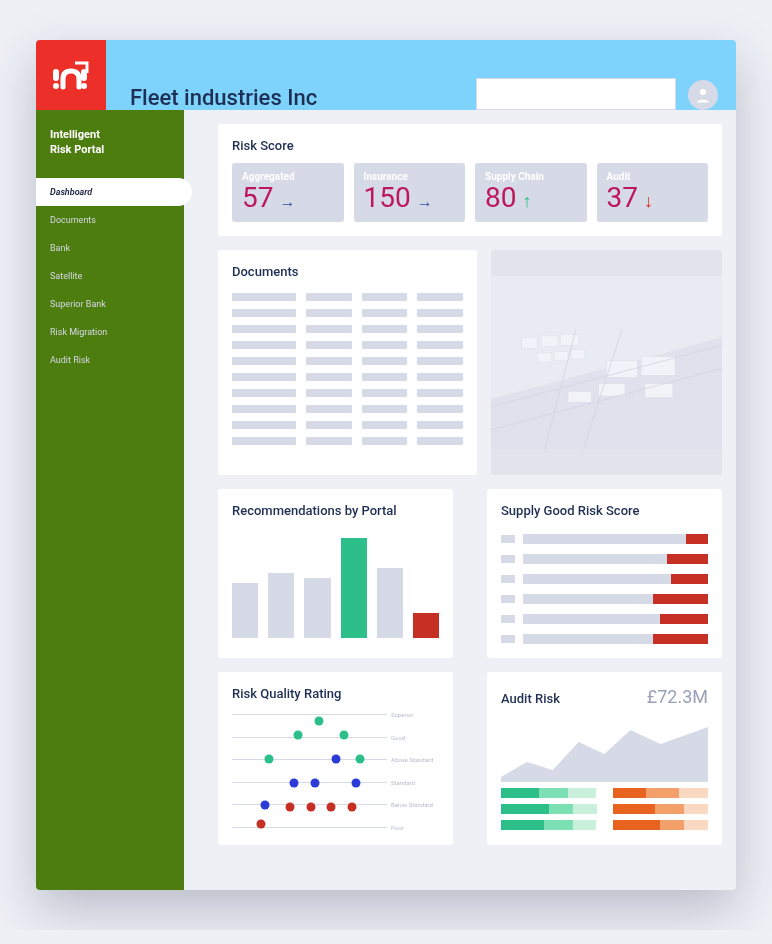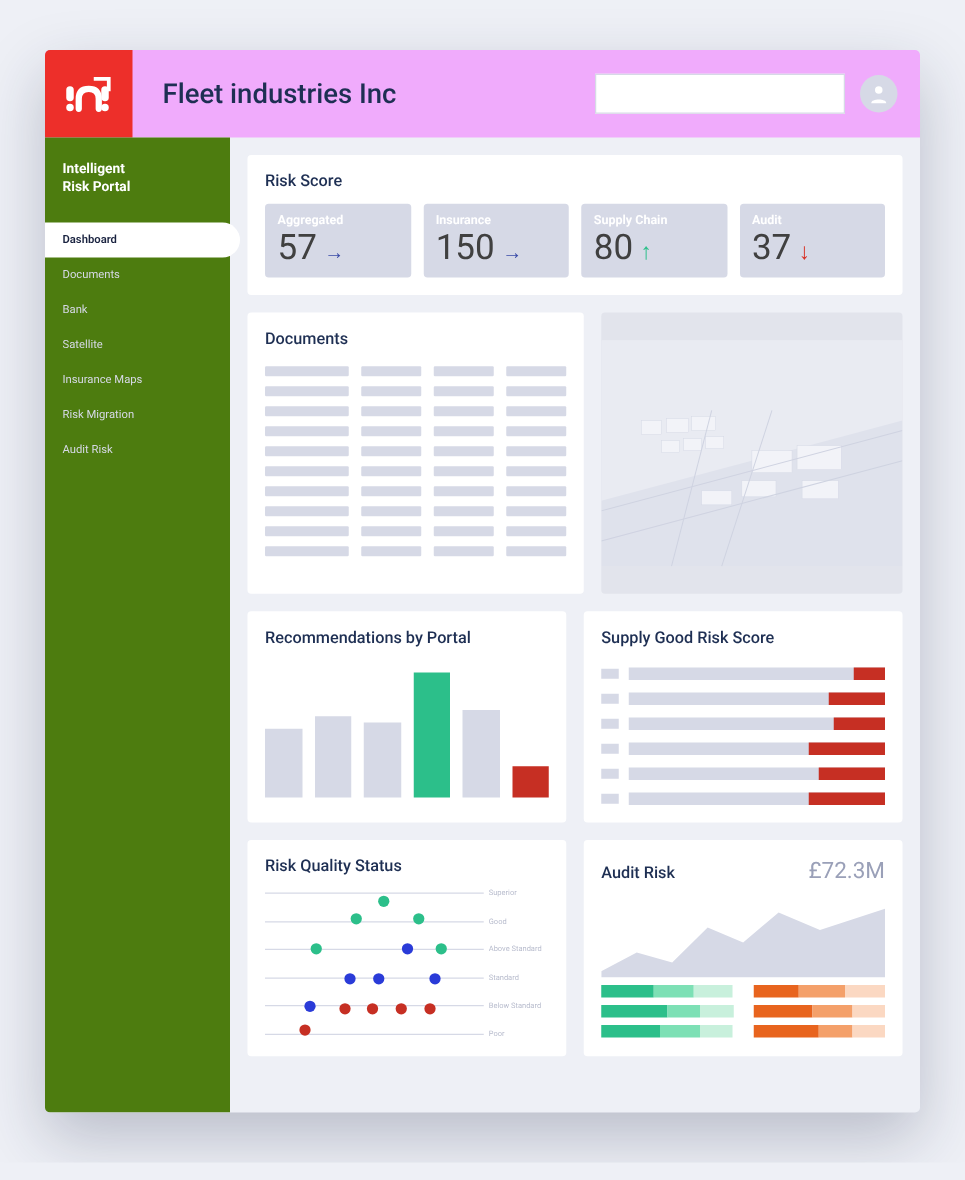--- a/index.html
+++ b/index.html
@@ -15,22 +15,22 @@
     background: #eef0f6;
     box-shadow: 0 20px 50px rgba(30,40,70,0.25);
     border-radius: 4px;
     overflow: hidden;
     display: flex;
     flex-direction: column;
   }
   
   .header {
     display: flex;
-    align-items: center;
-    background: #f0abfc;
+    align-items: flex-end;
+    background: #7dd3fc;
     height: 70px;
   }
   .logo-block {
     width: 70px; height: 70px;
     background: #ed2f2a;
     display: flex; align-items: center; justify-content: center;
     color: #fff;
   }
   .logo-block svg { width: 40px; height: 32px; }
   .header-title {
@@ -78,54 +78,56 @@
     cursor: pointer;
   }
   .sidebar-item.active {
     background: #ffffff;
     color: #1a2340;
     border-top-right-radius: 14px;
     border-bottom-right-radius: 14px;
     margin-right: -8px;
     padding-right: 20px;
     font-weight: 600;
+    font-style: italic;
   }
 
   .main {
     flex: 1;
     padding: 14px;
     display: flex;
     flex-direction: column;
     gap: 14px;
   }
 
   .card {
     background: #ffffff;
     border-radius: 3px;
     padding: 14px;
+    margin-left: 20px;
   }
   .card h3 {
     font-size: 13px;
     font-weight: 500;
     color: #1e2f53;
     margin-bottom: 10px;
   }
 
   
   .tiles { display: flex; gap: 10px; }
   .tile {
     flex: 1;
     background: #d6d9e6;
     border-radius: 3px;
     padding: 8px 10px 10px;
     display:flex; flex-direction:column;
   }
   .tile-label { font-size: 10px; font-weight: 700; color: #fff; }
   .tile-row { display:flex; align-items: baseline; gap:6px; margin-top:2px;}
-  .tile-value { font-size: 28px; font-weight: 400; color: #404040; line-height:1;}
+  .tile-value { font-size: 28px; font-weight: 400; color: #be185d; line-height:1;}
   .arrow-right { color: #3a4ba8; font-size: 16px; }
   .arrow-up    { color: #2cbf8a; font-size: 18px; }
   .arrow-down  { color: #d83024; font-size: 18px; }
 
   .row2 { display:flex; gap:14px; }
   .row2 > * { flex:1; }
 
   
   .skeleton { display:flex; flex-direction:column; gap:8px; padding-top:4px;}
   .srow { display:flex; justify-content:space-between; gap:10px;}
@@ -206,21 +208,21 @@
 
     <div class="sidebar">
       <div class="sidebar-header">
         <span>Intelligent</span><br>
         <span>Risk Portal</span>
       </div>
       <div class="sidebar-item active">Dashboard</div>
       <div class="sidebar-item">Documents</div>
       <div class="sidebar-item">Bank</div>
       <div class="sidebar-item">Satellite</div>
-      <div class="sidebar-item">Insurance Maps</div>
+      <div class="sidebar-item">Superior Bank</div>
       <div class="sidebar-item">Risk Migration</div>
       <div class="sidebar-item">Audit Risk</div>
     </div>
 
     <div class="main">
 
       <div class="card">
         <h3>Risk Score</h3>
         <div class="tiles">
           <div class="tile">
@@ -397,21 +399,21 @@
                 <div class="track">
                   <div class="red" style="width:30%"></div>
                 </div>
               </div>
           </div>
         </div>
       </div>
 
       <div class="grid2">
         <div class="card">
-          <h3>Risk Quality Status</h3>
+          <h3>Risk Quality Rating</h3>
           <div class="scatter">
             <div class="lines">
               <div class="line">
                   <div class="rule"></div>
                   <span class="lbl">Superior</span>
                 </div>
               <div class="line">
                   <div class="rule"></div>
                   <span class="lbl">Good</span>
                 </div>

